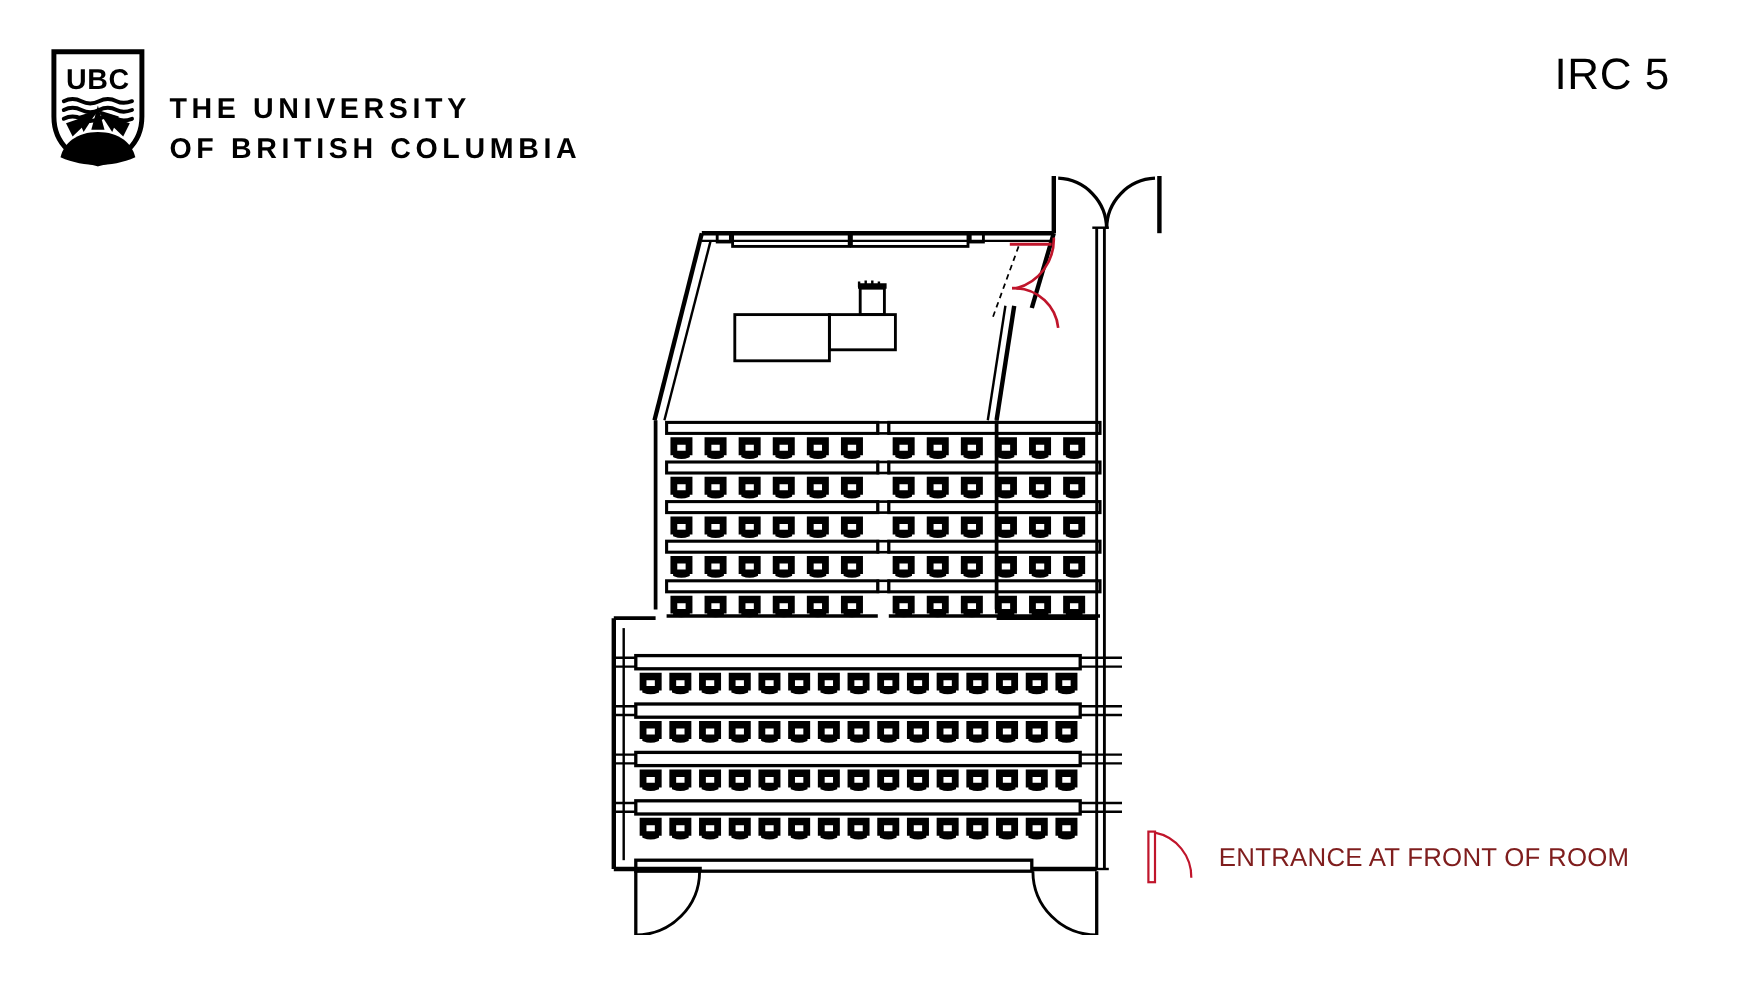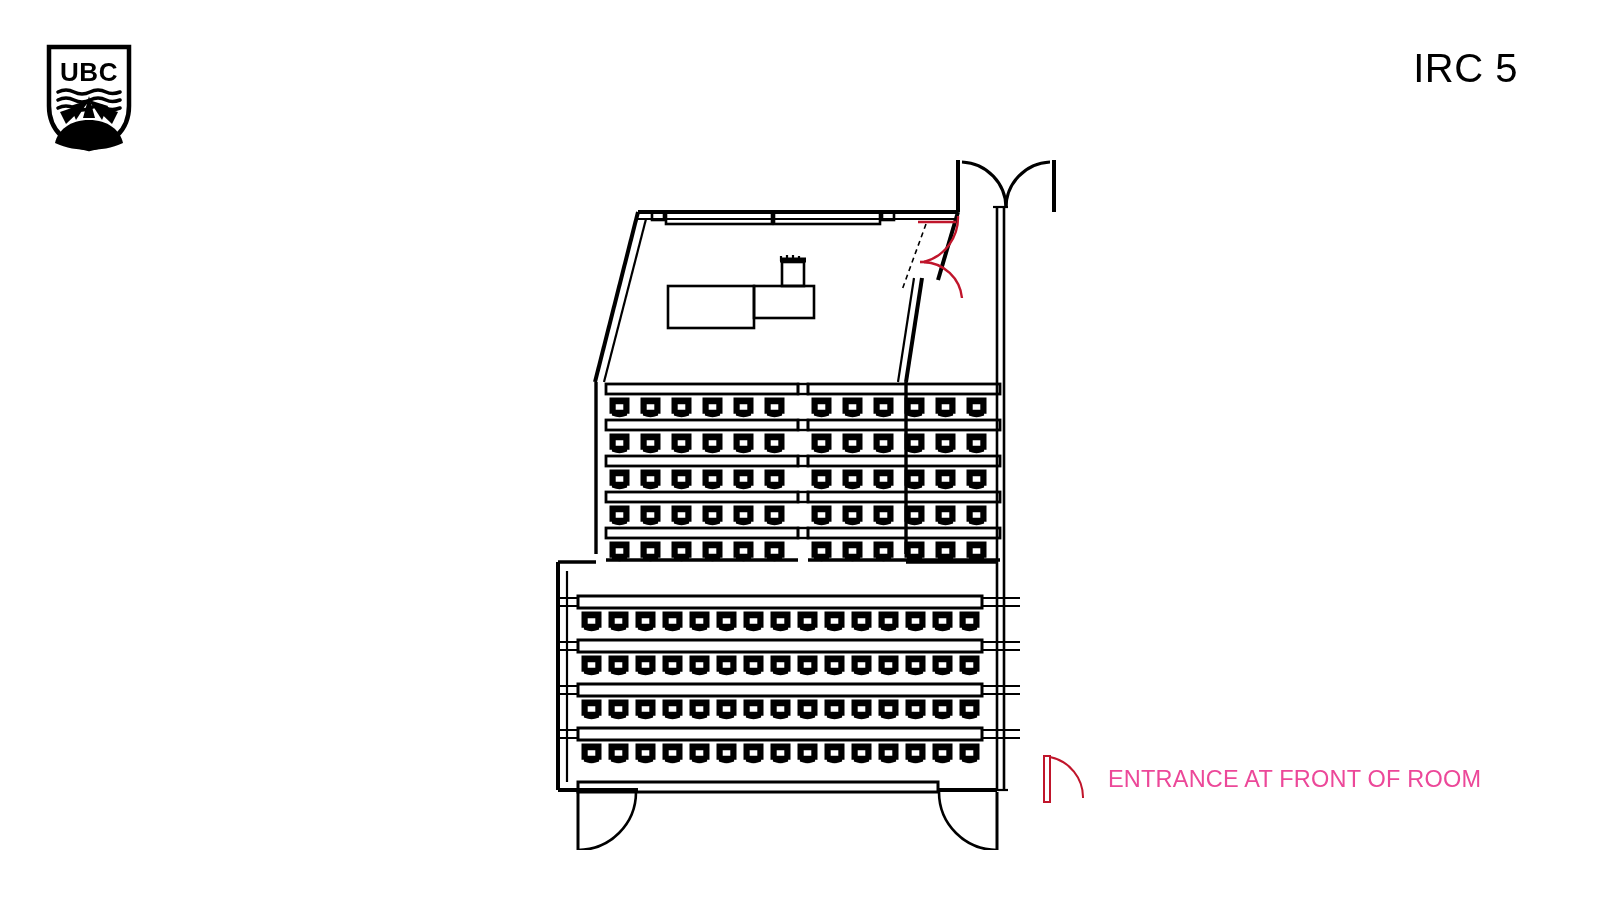--- a/index.html
+++ b/index.html
@@ -72,21 +72,21 @@
     gap: 22px;
   }
   #legend-door-icon { width: 46px; height: 54px; display: block; flex: none; }
   #legend-text { display: flex; flex-direction: column; gap: 3px; }
   .legend-line {
     font-size: 23.5px;
     font-weight: 400;
     letter-spacing: 0.2px;
     line-height: 1.3;
     white-space: nowrap;
-    color: #ec4899;
+    color: #7f1d1d;
   }
 </style>
 </head>
 <body>
 
 <div id="brand-lockup">
 
   <svg id="ubc-shield-icon" viewBox="0 0 86 108">
 
     <path d="M3 3 H83 V62 C83 88 64 101 43 105 C22 101 3 88 3 62 Z" fill="#ffffff" stroke="#000000" stroke-width="4.5"></path>
@@ -102,20 +102,24 @@
     <g fill="#000000">
       <path d="M43 52 L49 74 L37 74 Z"></path>
       <path d="M43 56 L62 62 L56 76 Z"></path>
       <path d="M43 56 L24 62 L30 76 Z"></path>
       <path d="M43 58 L72 68 L66 80 Z"></path>
       <path d="M43 58 L14 68 L20 80 Z"></path>
       <path d="M43 76 C62 76 74 86 77 99 C66 104 54 106 43 106 C32 106 20 104 9 99 C12 86 24 76 43 76 Z"></path>
     </g>
   </svg>
 
+  <div id="wordmark">
+    <div class="wordmark-line">THE UNIVERSITY</div>
+    <div class="wordmark-line">OF BRITISH COLUMBIA</div>
+  </div>
 </div>
 
 <div id="room-title">IRC 5</div>
 
 <div id="floorplan-figure">
 <svg id="floorplan-svg" viewBox="0 0 560 700">
   <defs>
 
     <g id="seat">
       <path d="M0.8 0.8 H18.2 V14.5 H14.6 V5.0 H4.4 V14.5 H0.8 Z" fill="#000000"></path>

